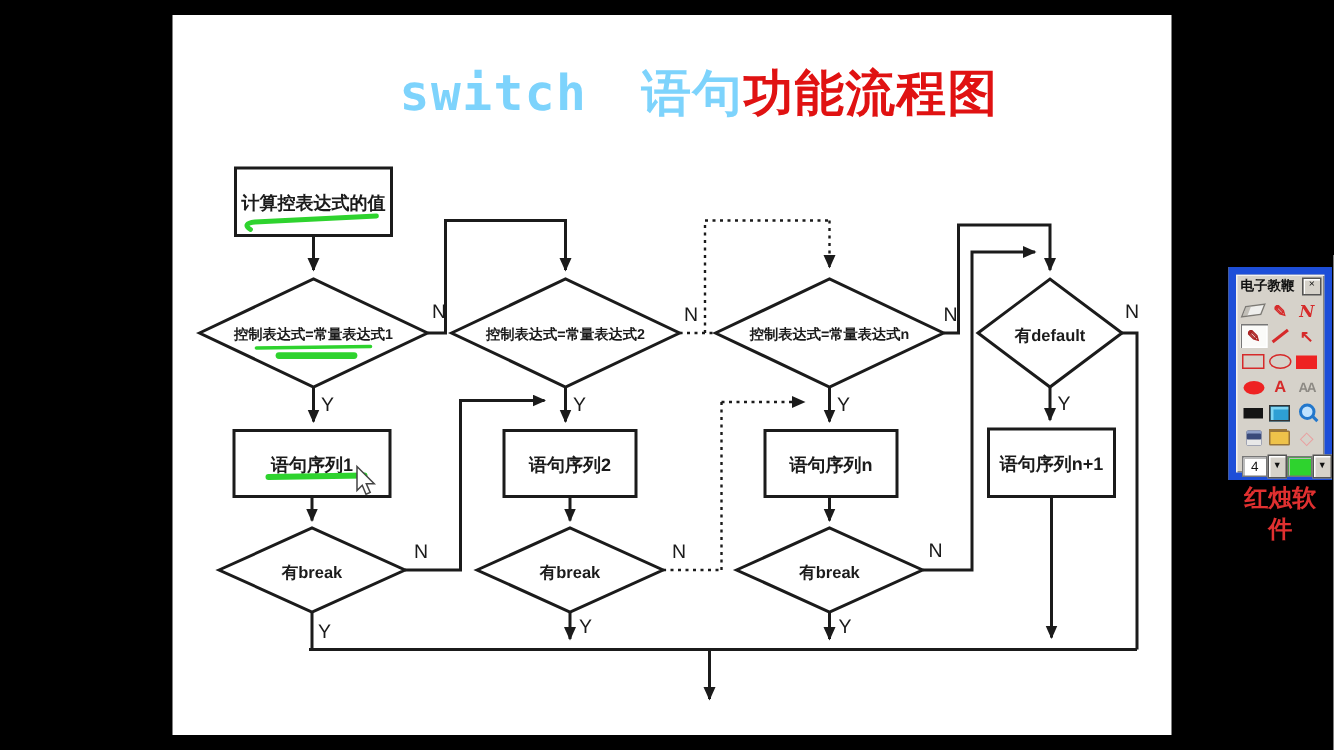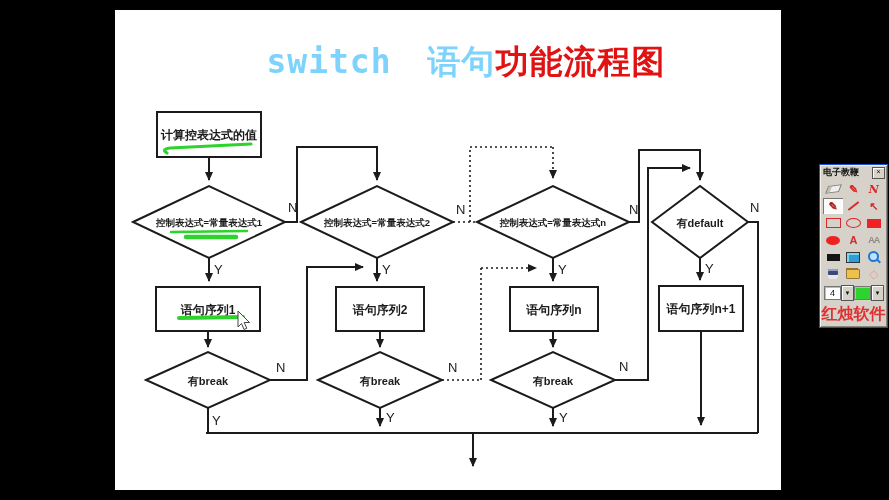--- a/index.html
+++ b/index.html
@@ -23,22 +23,22 @@
   .ln{fill:none;stroke:#1b1b1b;stroke-width:2;}
   .lnd{fill:none;stroke:#1b1b1b;stroke-width:1.6;stroke-dasharray:2 3;}
   .green{fill:none;stroke:#2ed32e;stroke-linecap:round;}
   .yn{font-size:13px;}
   .boxtxt{font-size:12px;font-weight:bold;}
   .condtxt{font-size:9.5px;font-weight:bold;}
   .brktxt{font-size:11px;font-weight:bold;}
 
   
   .toolbar{
-    position:absolute;left:819px;top:164px;width:69px;height:164px;
-    background:#d6d2ca;border:1px solid #1d4ed8;
+    position:absolute;left:819px;top:178px;width:69px;height:142px;
+    background:#d6d2ca;border:5px solid #1d4ed8;
     box-shadow:inset 1px 1px 0 #f4f2ee, inset -1px -1px 0 #8a877f;
     box-sizing:border-box;font-family:"Liberation Sans",sans-serif;
   }
   .tb-title{
     height:13px;display:flex;align-items:center;justify-content:space-between;
     padding:1px 2px 0 3px;
   }
   .tb-title .txt{font-size:9px;font-weight:bold;color:#111;}
   .tb-close{
     width:11px;height:10px;background:#d6d2ca;border:1px solid #555;

